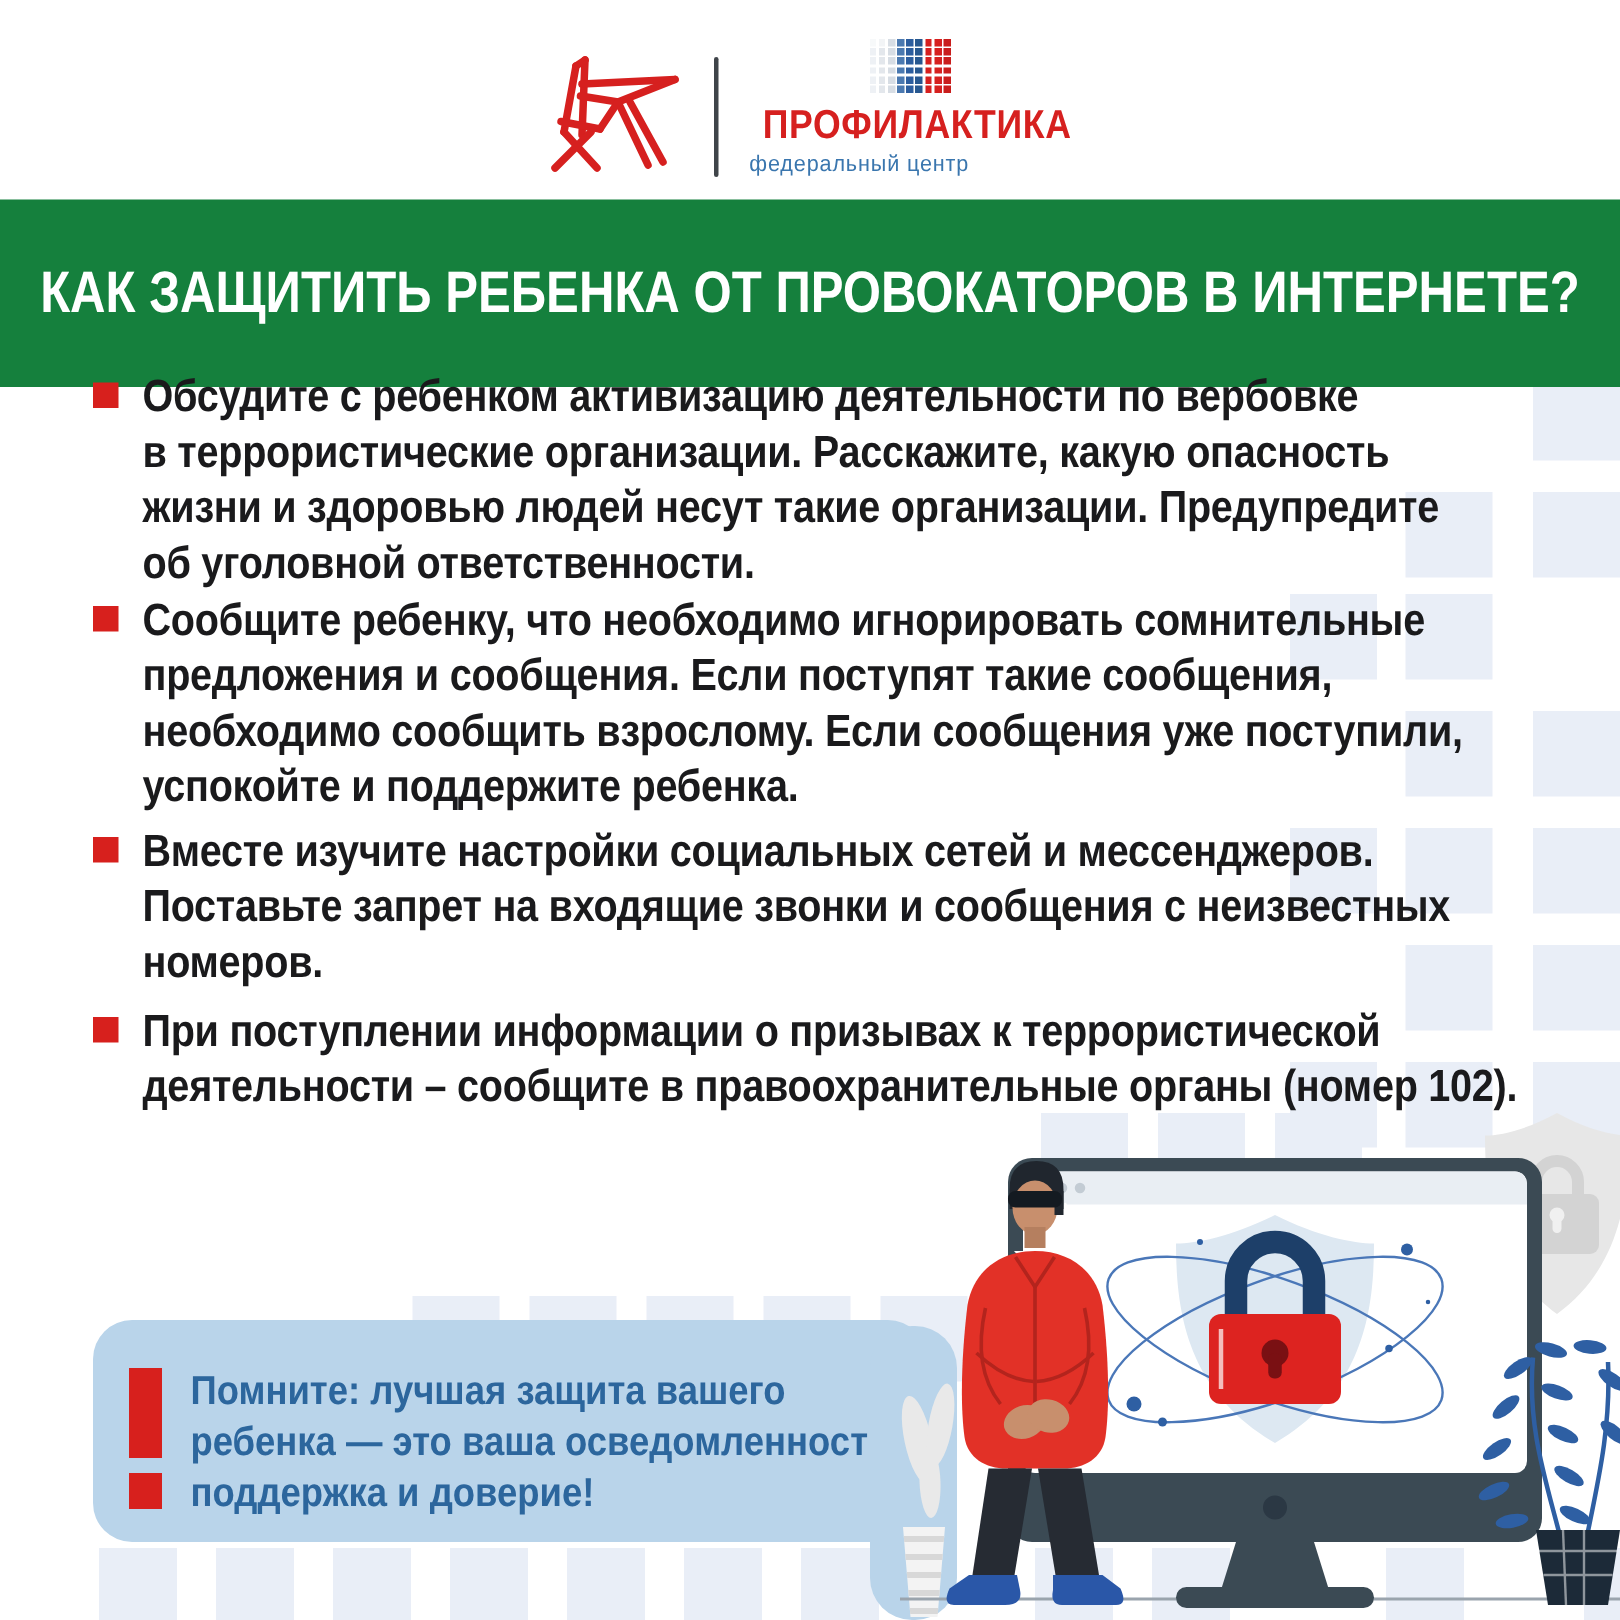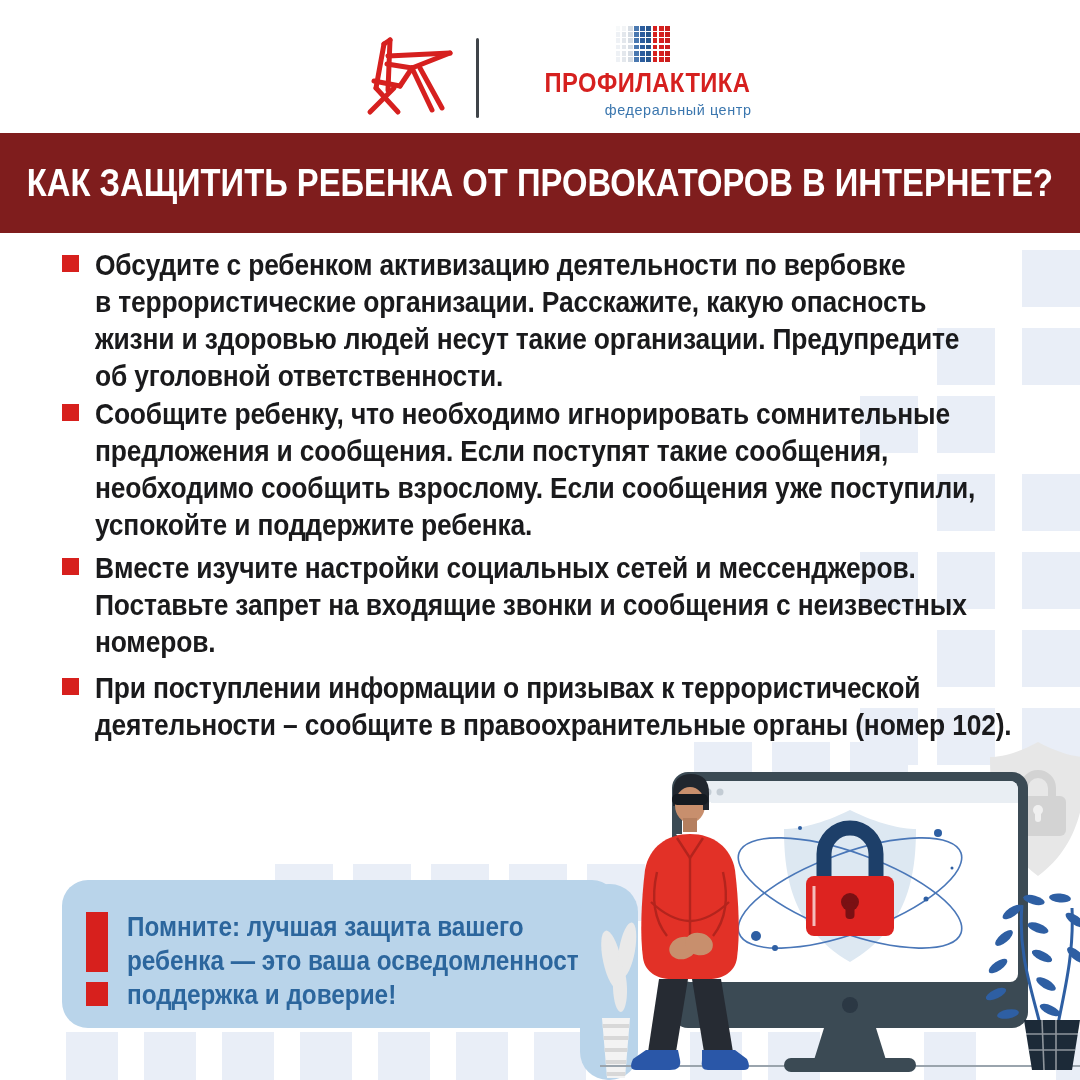--- a/index.html
+++ b/index.html
@@ -5,30 +5,30 @@
   html,body{margin:0;padding:0;background:#888;}
   #page{position:relative;width:1080px;height:1080px;background:#ffffff;overflow:hidden;
         font-family:"Liberation Sans","DejaVu Sans",sans-serif;margin:0 auto;}
   
   #bg-pattern{position:absolute;inset:0;z-index:0;}
   #content{position:absolute;inset:0;z-index:1;}
   #illustration{position:absolute;inset:0;z-index:2;pointer-events:none;}
   
   .chair-logo{position:absolute;left:354px;top:26px;width:112px;height:92px;}
   .header-divider{position:absolute;left:476px;top:38px;width:3px;height:80px;background:#3f4449;border-radius:2px;}
-  .logo-block{position:absolute;left:531px;top:26px;width:225px;text-align:right;}
+  .logo-block{position:absolute;left:495px;top:26px;width:225px;text-align:left;}
   .logo-grid{display:grid;grid-template-columns:repeat(9,4.8px);grid-auto-rows:4.8px;gap:1.4px;
              width:56px;margin:0 auto 6px auto;}
   .logo-grid i{display:block;}
   .logo-title{font-size:27px;font-weight:bold;color:#d6201f;letter-spacing:.5px;
               transform:scaleX(.88);transform-origin:50% 0;white-space:nowrap;}
   .logo-sub{font-size:15px;color:#3a76ae;letter-spacing:.6px;margin-top:2px;
             transform:scaleX(.96);transform-origin:50% 0;white-space:nowrap;}
   
-  .banner{position:absolute;left:0;top:133px;width:1080px;height:100px;background:#7f1d1d;
+  .banner{position:absolute;left:0;top:133px;width:1080px;height:125px;background:#15803d;
           display:flex;align-items:center;justify-content:center;}
   .banner-title{color:#ffffff;font-size:39px;font-weight:bold;white-space:nowrap;
                 transform:scaleX(.84);transform-origin:50% 50%;letter-spacing:0;}
   
   .bullet{position:absolute;left:62px;display:flex;}
   .marker{width:17px;height:17px;background:#d7201d;margin-top:9px;flex:none;}
   .btext{margin-left:16px;transform:scaleX(.88);transform-origin:0 0;width:1015px;}
   .btext .ln{font-size:30px;line-height:37px;font-weight:bold;color:#1a1a1c;
              white-space:nowrap;letter-spacing:-.2px;}
   

